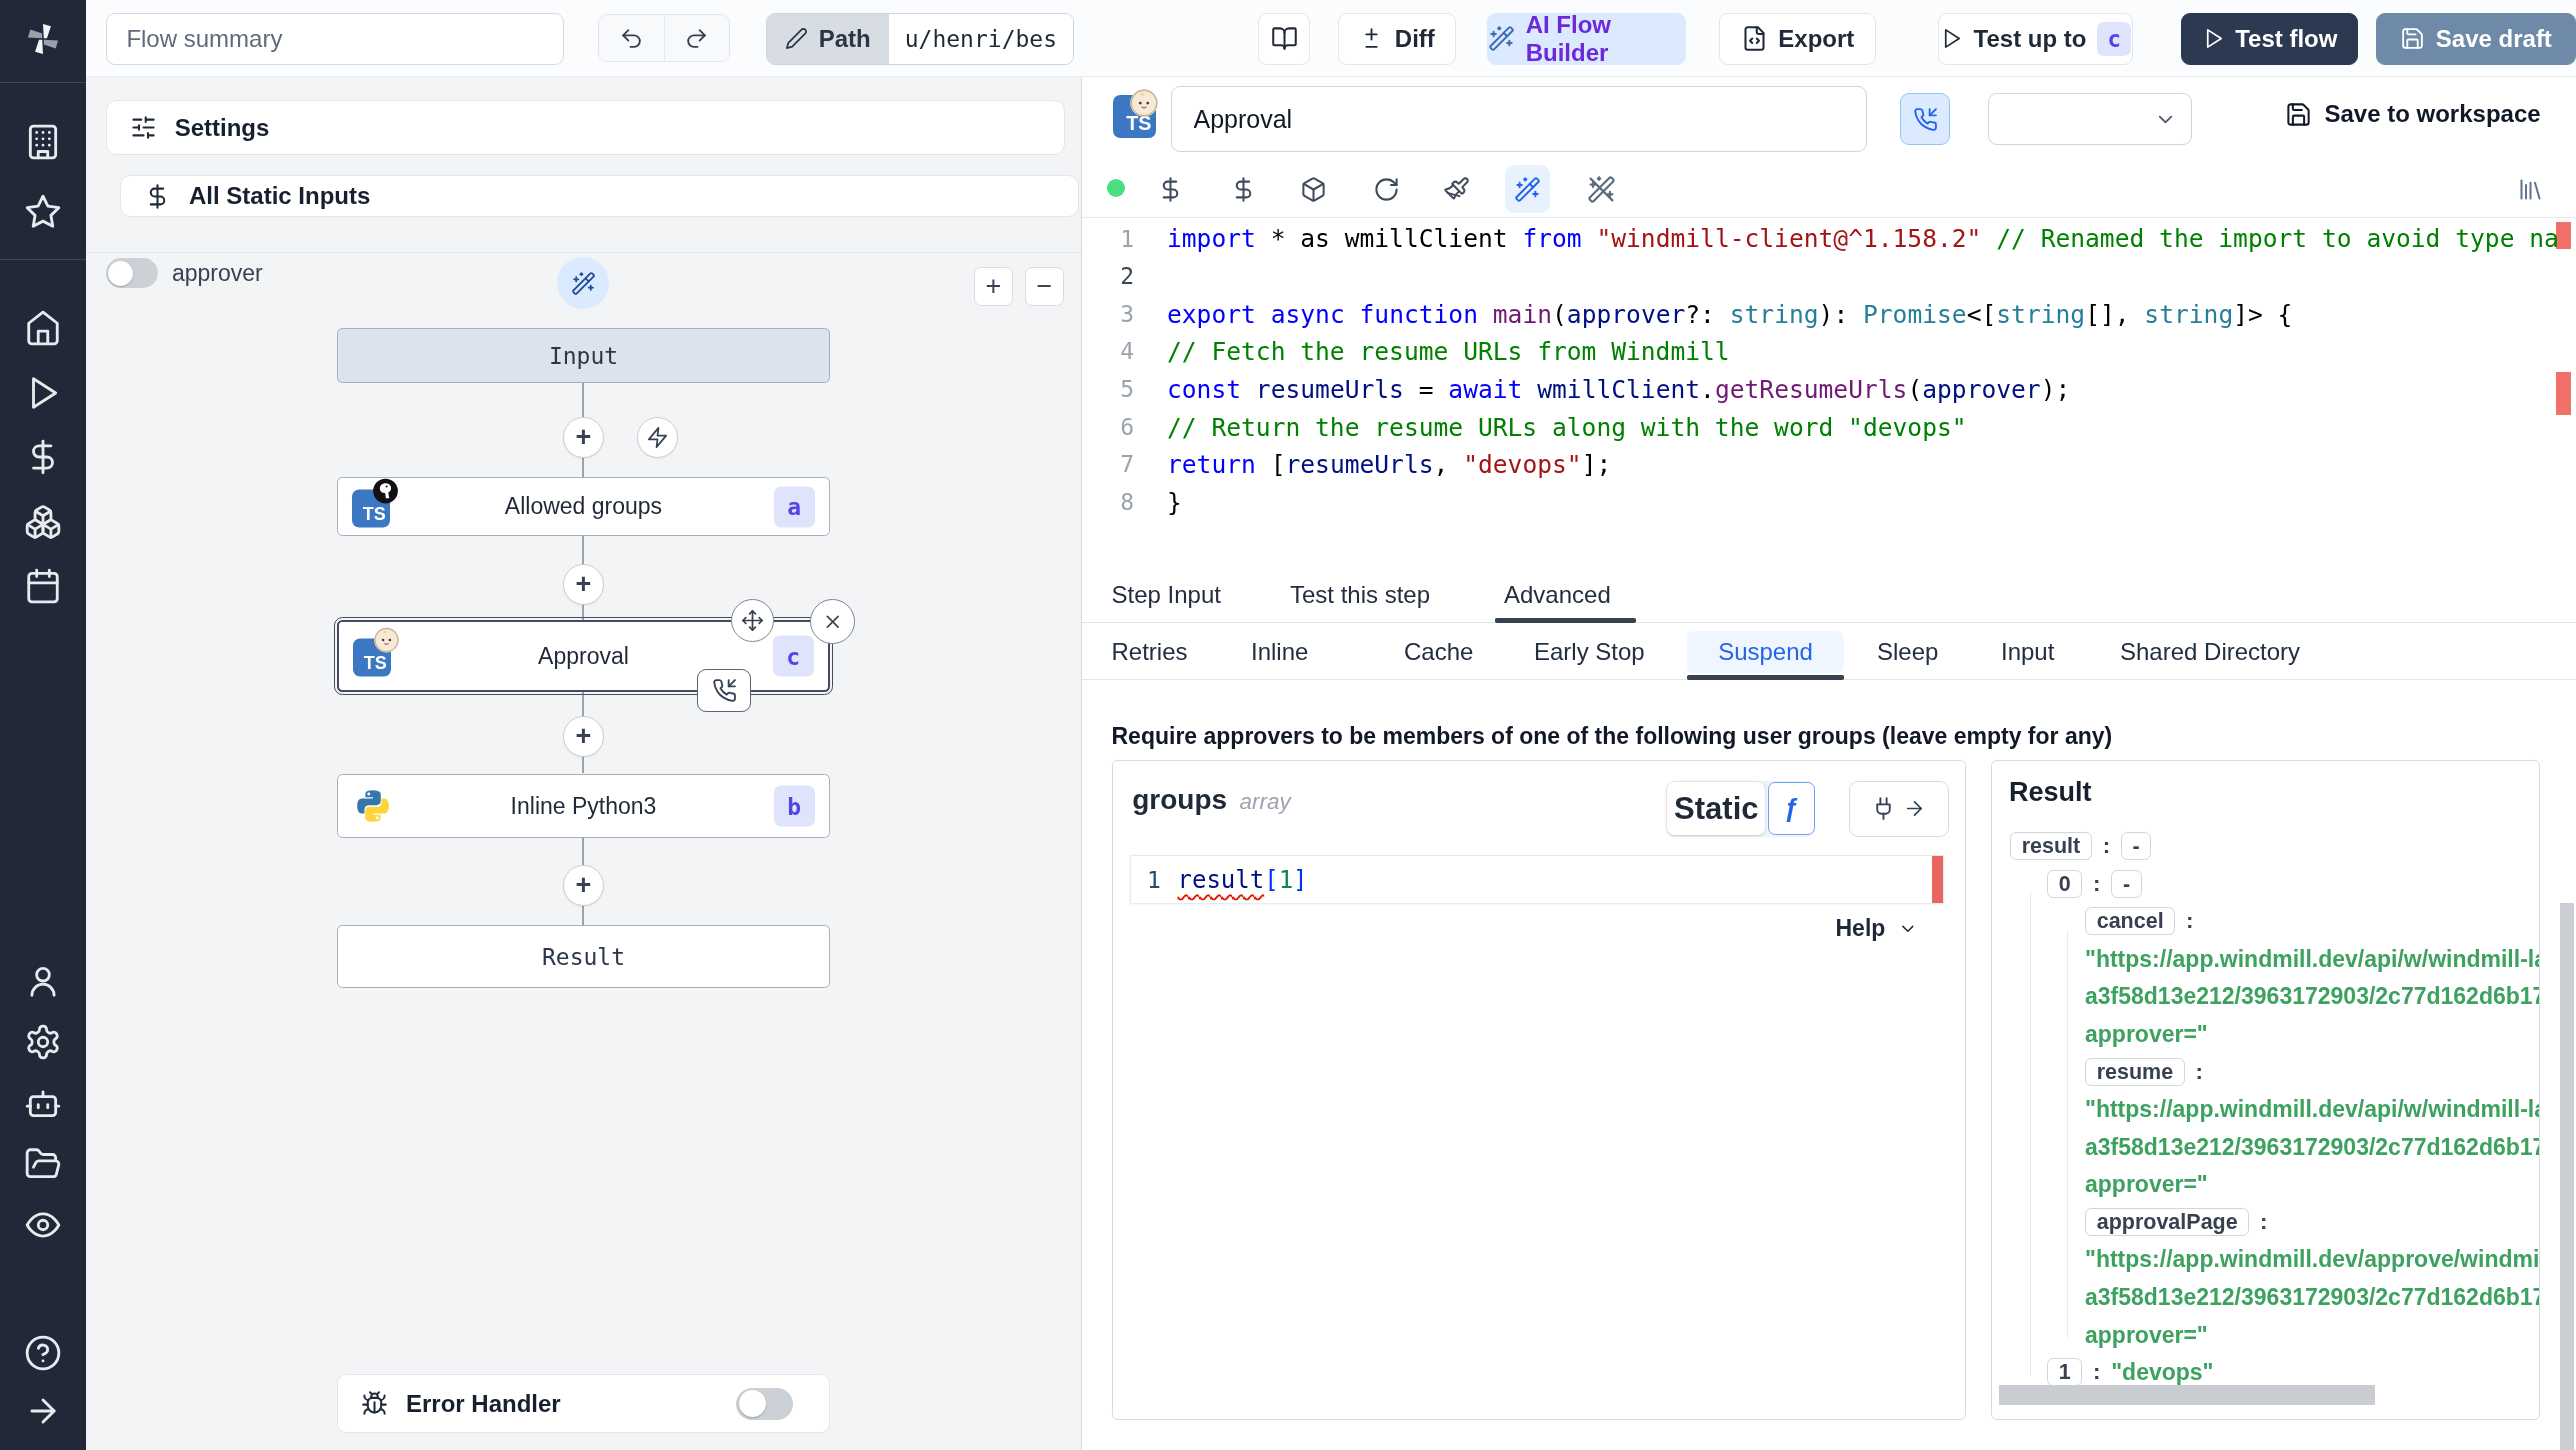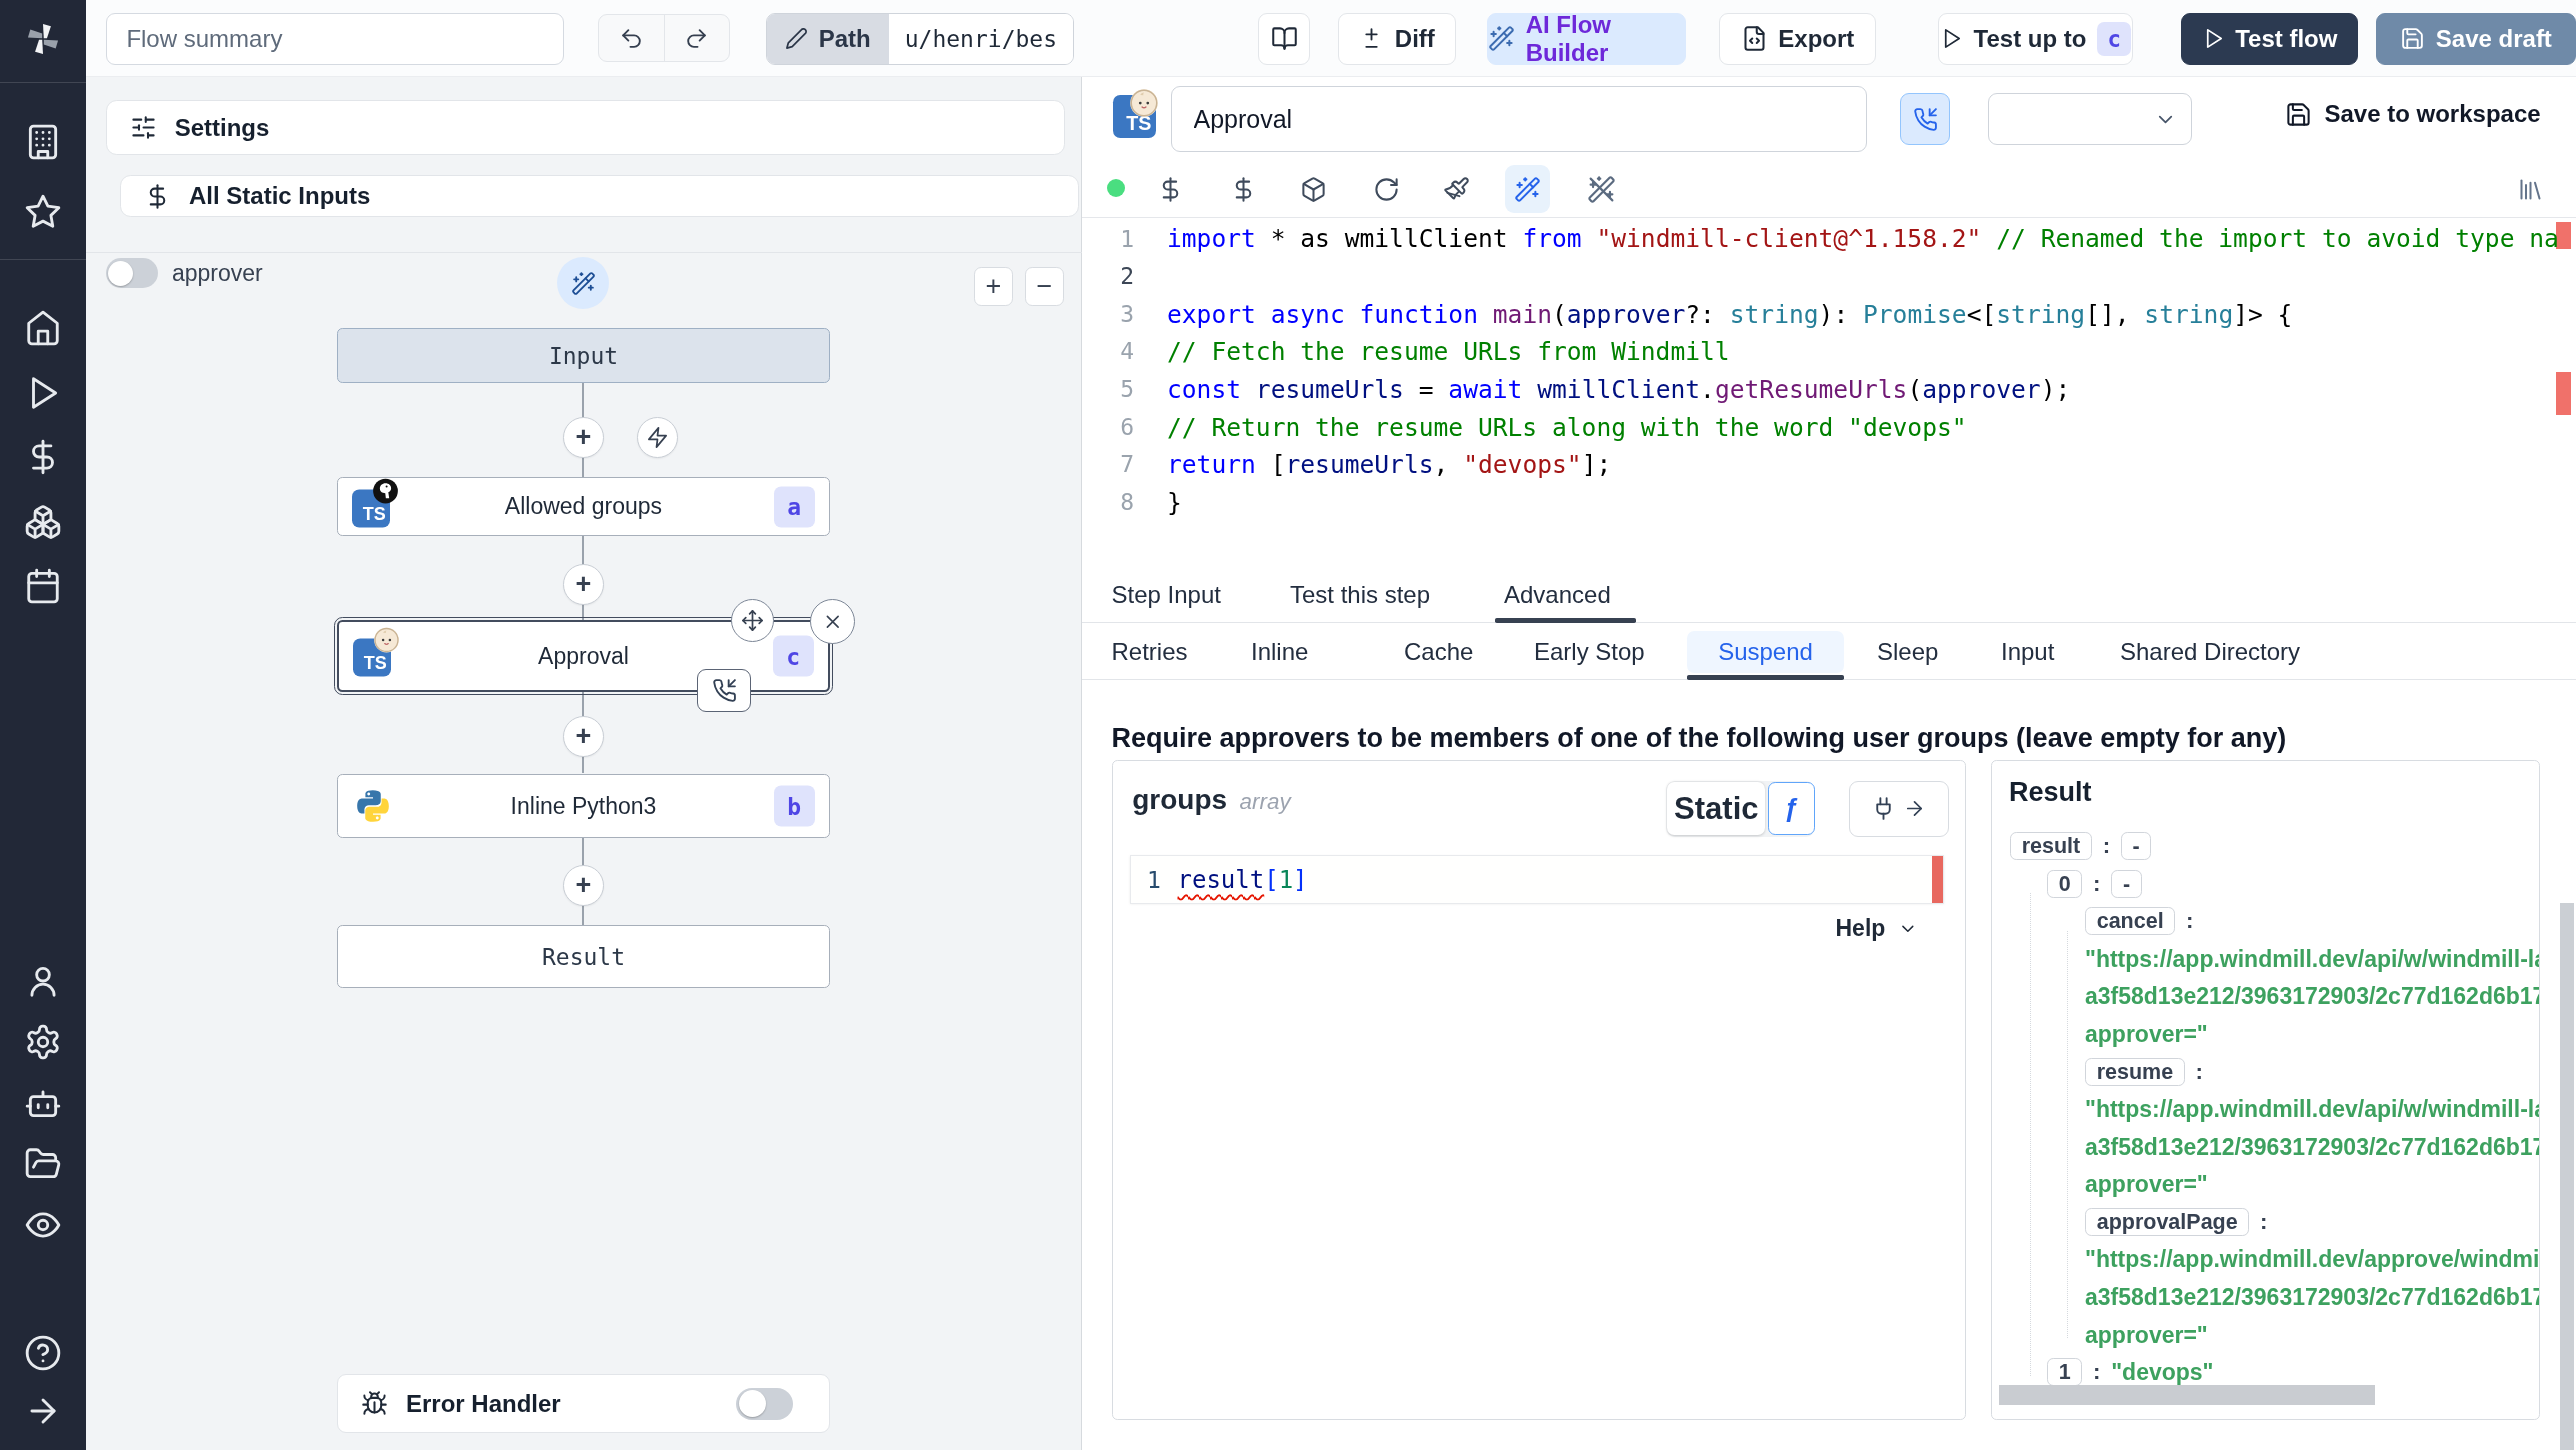--- a/index.html
+++ b/index.html
@@ -73,21 +73,21 @@
   .tk.ty { color:#267f99; } .tk.fn { color:#701a75; } .tk.id { color:#001080; } .tk.pl { color:#000000; }
   .sqw { text-decoration:underline wavy #e51400 1.8px; text-underline-offset:6.3px; text-decoration-skip-ink:none; }
   .ruler-mark { position:absolute; width:14.3px; background:#f0716a; right:5.4px; }
 
   
   .tabrow { position:absolute; left:0; width:1494px; border-bottom:0.9px solid #e2e5e9; }
   .tab { position:absolute; top:0; height:100%; display:flex; align-items:center; font-size:24px; color:#232e3f; cursor:pointer; }
   .tab-underline { position:absolute; height:4.5px; background:#374151; bottom:-0.9px; border-radius:1.8px; }
   .subtab-pill { position:absolute; top:7.2px; height:42px; background:#eff6ff; border-radius:7.2px; display:flex; align-items:center; justify-content:center; font-size:24px; color:#2563eb; cursor:pointer; }
 
-  .suspend-heading { position:absolute; left:29.5px; top:646px; font-size:27px; font-weight:bold; color:#111827; }
+  .suspend-heading { position:absolute; left:29.5px; top:646px; font-size:23px; font-weight:bold; color:#111827; }
 
   
   .gcard { position:absolute; left:29.5px; top:683px; width:854px; height:660px; border:0.9px solid #d8dce1; border-radius:5.4px; background:#fff; overflow:hidden; }
   .gtitle { position:absolute; left:19.7px; top:23px; font-size:28px; font-weight:bold; color:#1f2937; }
   .gtype { font-size:22.4px; font-style:italic; font-weight:normal; color:#9ca3af; margin-left:12.5px; }
   .static-wrap { position:absolute; left:553px; top:19.7px; width:149px; height:56px; background:#f1f3f5; border-radius:9px; }
   .static-pill { position:absolute; left:1.8px; top:1.8px; width:98px; height:53px; background:#fff; border-radius:7.2px; box-shadow:0 0.9px 2.7px rgba(0,0,0,.18); display:flex; align-items:center; justify-content:center; font-size:31px; font-weight:bold; color:#1f2937; cursor:pointer; }
   .fx-btn { position:absolute; left:102px; top:1.8px; width:47px; height:53px; background:#fff; border:1.8px solid #60a5fa; border-radius:7.2px; display:flex; align-items:center; justify-content:center; color:#2563eb; font-size:26px; font-style:italic; font-weight:bold; cursor:pointer; }
   .plug-btn { position:absolute; left:736px; top:19.7px; width:100px; height:56px; background:#fff; border:0.9px solid #d8dce1; border-radius:9px; display:flex; align-items:center; justify-content:center; gap:7.2px; color:#334155; cursor:pointer; }
   .expr-editor { position:absolute; left:17px; top:94px; width:814px; height:49px; background:#fffffe; border:0.9px solid #e8eaed; display:flex; align-items:center; font-family:"DejaVu Sans Mono", monospace; font-size:24px; cursor:text; box-shadow:0 0.9px 2.7px rgba(0,0,0,.08); }

